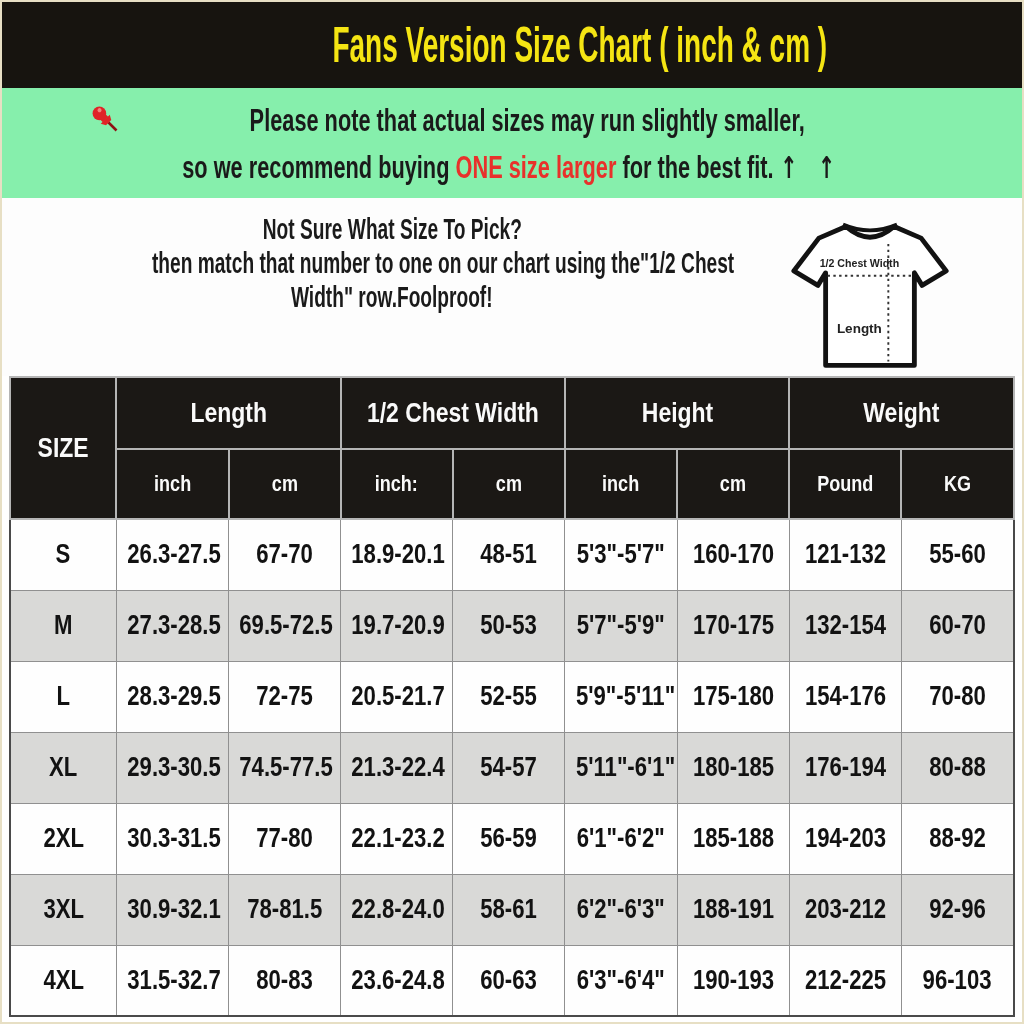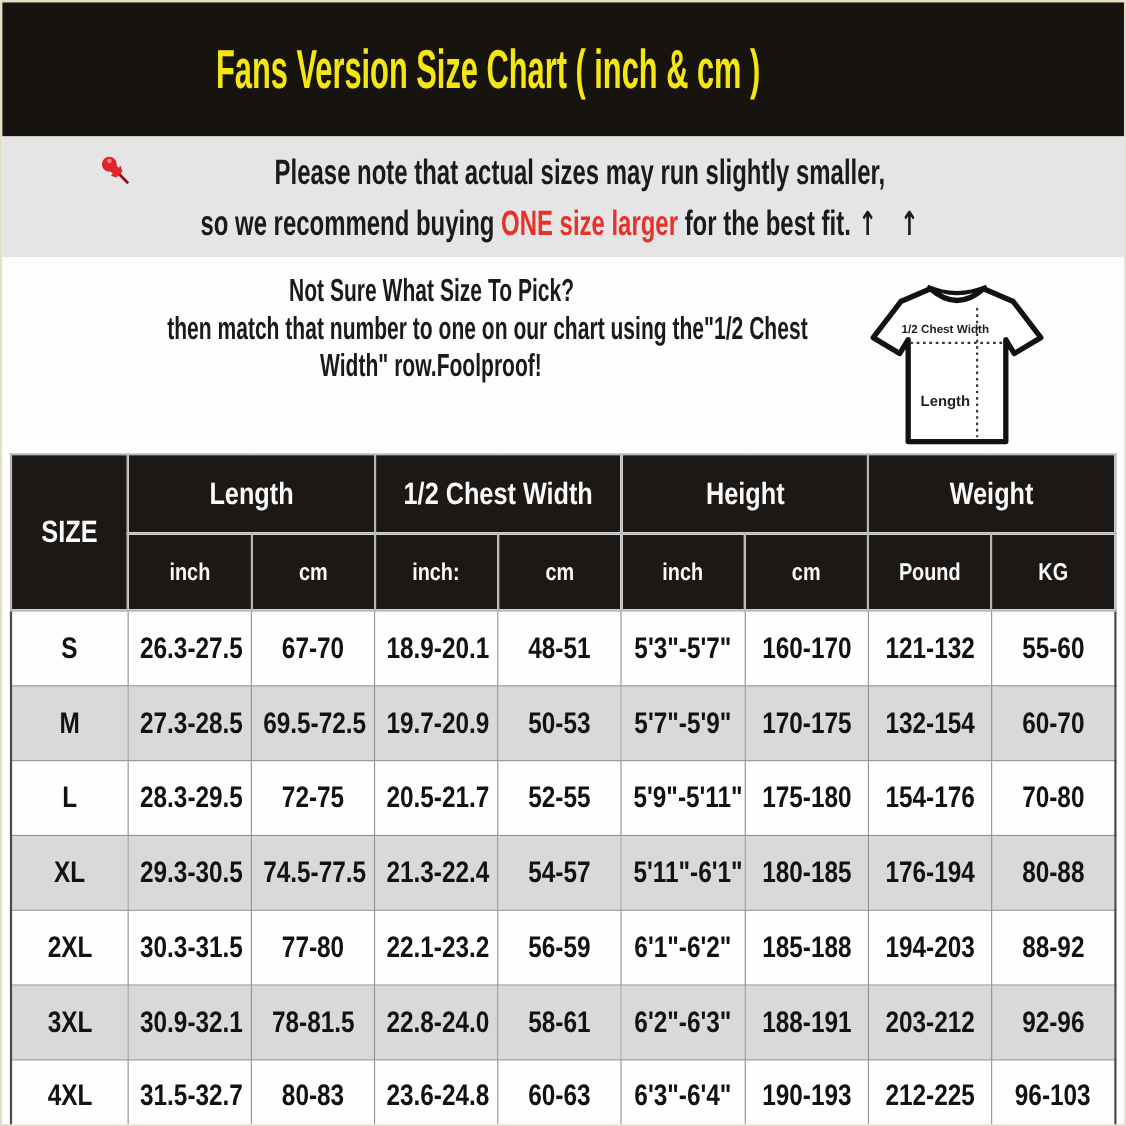--- a/index.html
+++ b/index.html
@@ -9,25 +9,25 @@
     display:flex;flex-direction:column;
     font-family:"Liberation Sans","DejaVu Sans",sans-serif;font-weight:700;color:#1a1a1a;
   }
   .cx{display:inline-block;white-space:nowrap;transform-origin:50% 50%;}
   .s56{transform:scaleX(.56);}
   .s68{transform:scaleX(.68);}
   .s66{transform:scaleX(.66);}
   .s82{transform:scaleX(.82);}
 
   
-  .title-bar{height:122px;flex:0 0 auto;background:#17140f;display:flex;align-items:center;justify-content:flex-start;}
+  .title-bar{height:86px;flex:0 0 auto;background:#17140f;display:flex;align-items:center;justify-content:flex-end;}
   .title-text{color:#f5e513;font-size:50px;}
 
   
-  .notice{height:110px;flex:0 0 auto;background:#e5e5e5;text-align:center;box-sizing:border-box;padding-top:9px;}
+  .notice{height:110px;flex:0 0 auto;background:#86efac;text-align:center;box-sizing:border-box;padding-top:9px;}
   .notice-line{font-size:32px;line-height:47px;white-space:nowrap;}
   .pin{vertical-align:-6px;margin-right:-4px;}
   .red{color:#e8312b;}
   .arrows{font-family:"DejaVu Sans",sans-serif;margin-left:10px;letter-spacing:10px;font-size:30px;}
 
   
   .instructions{height:178px;flex:0 0 auto;background:#fdfdfd;position:relative;box-sizing:border-box;padding-top:14px;}
   .inst-text{width:780px;text-align:center;}
   .inst-line{font-size:29px;line-height:34px;white-space:nowrap;}
   .tshirt{position:absolute;right:70px;top:14px;}

